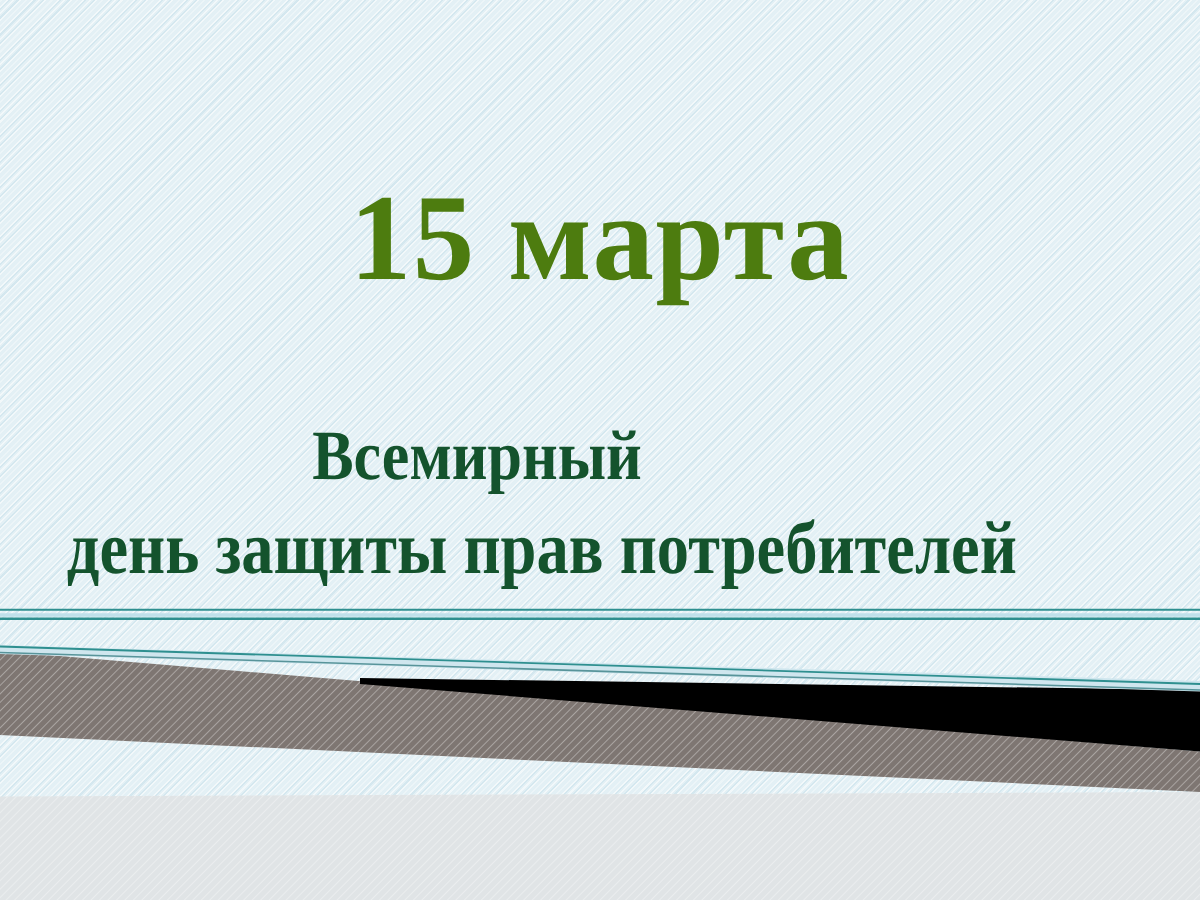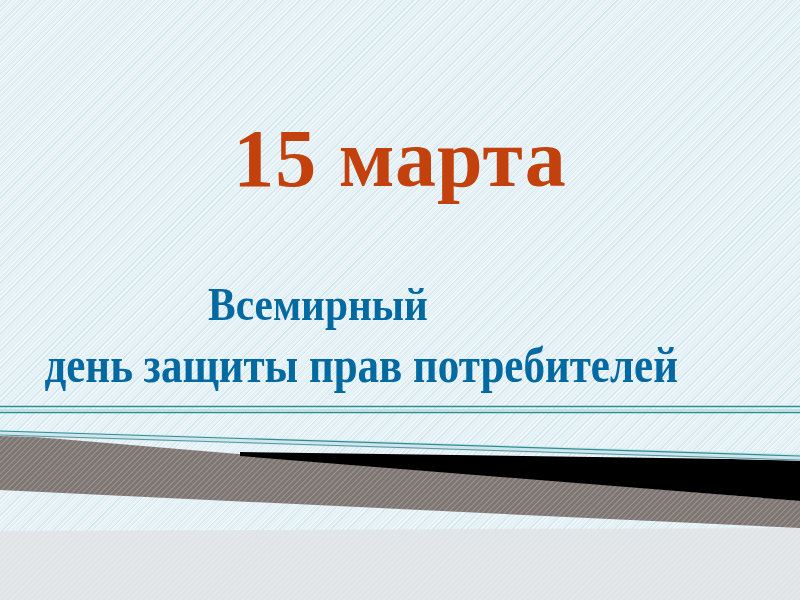--- a/index.html
+++ b/index.html
@@ -63,36 +63,36 @@
     left: 0; top: 0;
     width: 800px; height: 600px;
   }
 
   .title-main {
     position: absolute;
     left: 0;
     top: 118px;
     width: 800px;
     text-align: center;
-    color: #c2410c;
+    color: #4d7c0f;
     font-family: "Liberation Serif", "DejaVu Serif", serif;
     font-weight: bold;
     font-size: 82px;
     line-height: 1.0;
     letter-spacing: 1px;
     white-space: nowrap;
   }
 
   .subtitle-block {
     position: absolute;
     left: 0;
     top: 276px;
     width: 636px;
     text-align: center;
-    color: #0369a1;
+    color: #14532d;
     font-family: "Liberation Serif", "DejaVu Serif", serif;
     font-weight: bold;
     line-height: 1.22;
   }
 
   .subtitle-line1 {
     display: block;
     font-size: 47px;
     transform: scaleX(0.88);
     transform-origin: center center;

